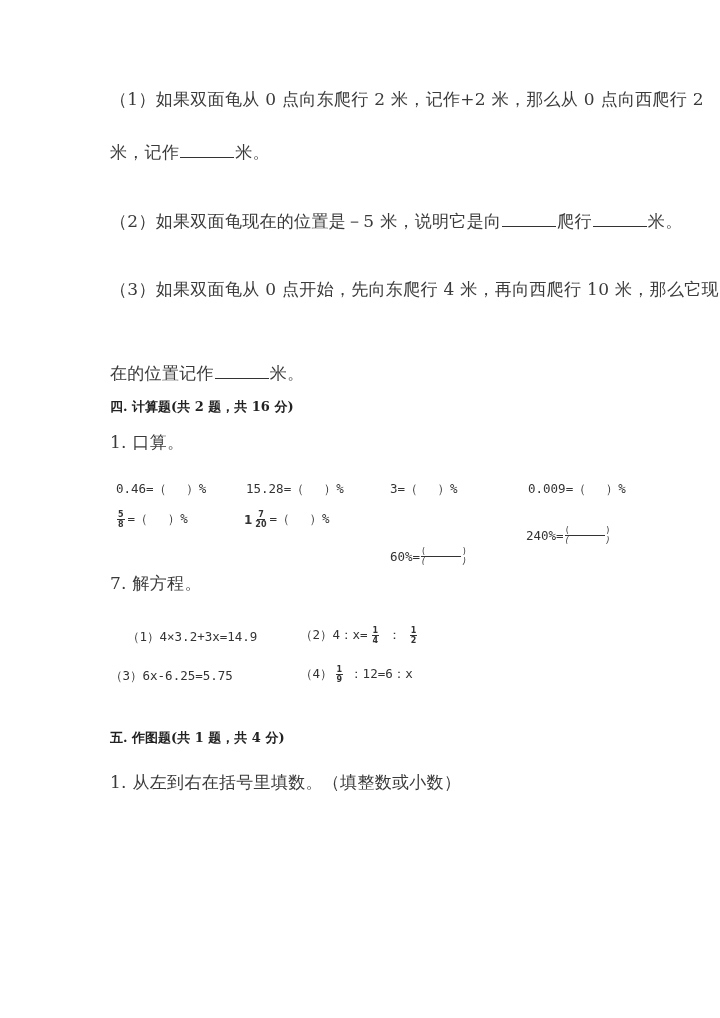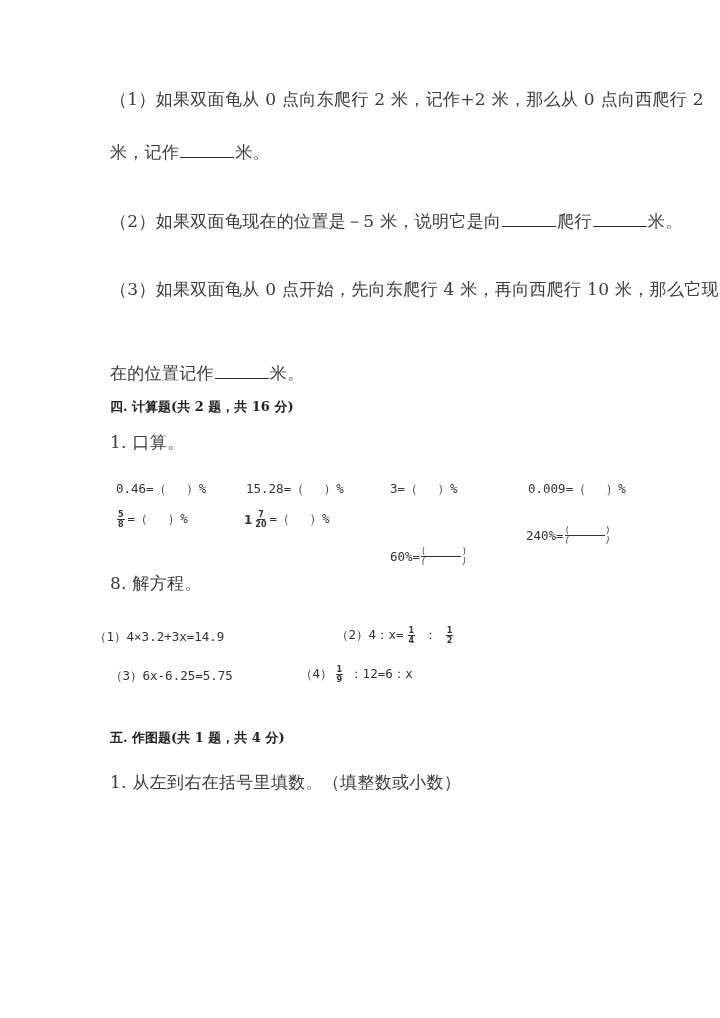--- a/index.html
+++ b/index.html
@@ -151,24 +151,24 @@
   </span>
 </div>
 <div class="calc-item" style="left:526px; top:510px;margin-top:16px;">
   <span>240%=</span>
   <span class="frac-empty">
     <span class="num">(　)</span>
     <span class="den">(　)</span>
   </span>
 </div>
 
-<div class="line" style="top:572px;">8. 解方程。</div>
+<div class="line" style="top:572px;">7. 解方程。</div>
 
-<div class="eq-item" style="left:94px; top:629px;">（1）4×3.2+3x=14.9</div>
-<div class="eq-item" style="left:300px; top:626px;margin-left:36px;">
+<div class="eq-item" style="left:127px; top:629px;">（1）4×3.2+3x=14.9</div>
+<div class="eq-item" style="left:300px; top:626px;">
   <span>（2）4：x=</span>
   <span class="frac" style="margin-left:4px;">
     <span class="num">1</span>
     <span class="den">4</span>
   </span>
   <span style="margin:0 6px;">：</span>
   <span class="frac">
     <span class="num">1</span>
     <span class="den">2</span>
   </span>

